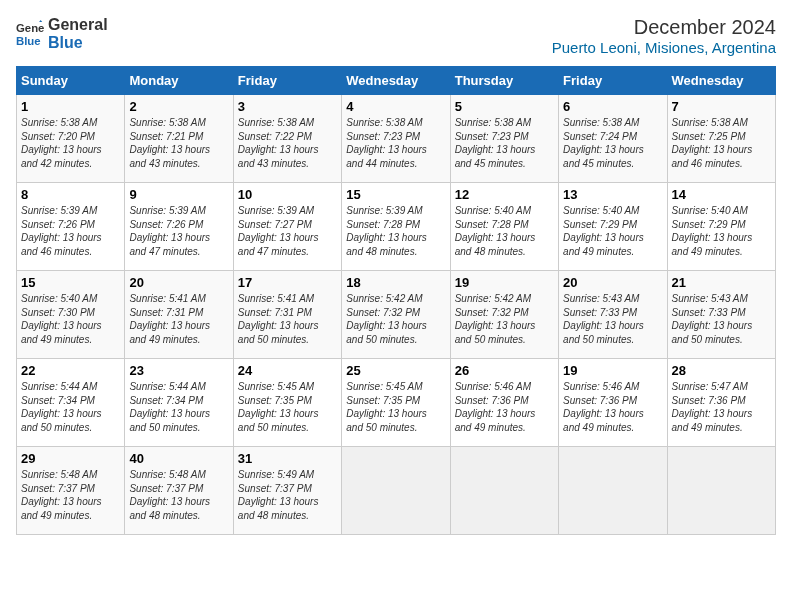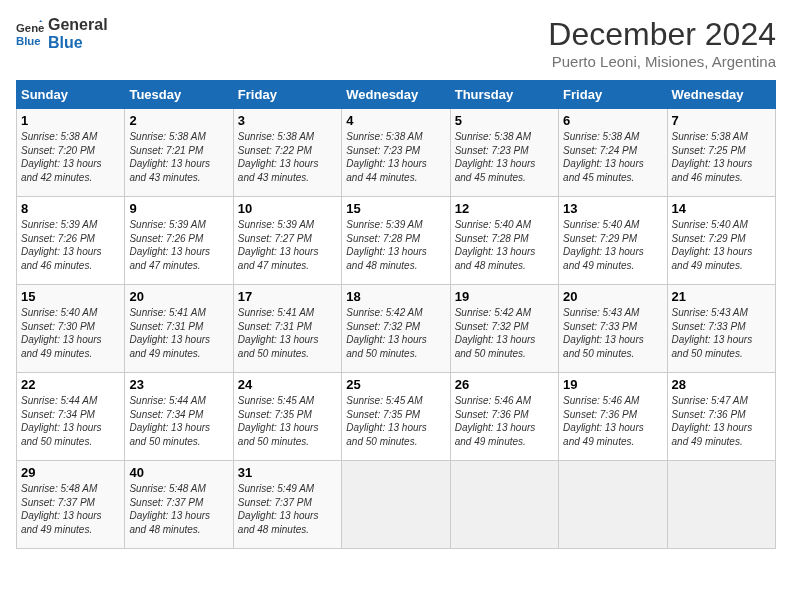--- a/index.html
+++ b/index.html
@@ -22,27 +22,27 @@
       gap: 4px;
     }
     .logo-icon {
       width: 28px;
       height: 28px;
     }
     .title-area {
       text-align: right;
     }
     .month-title {
-      font-size: 32px;
+      font-size: 20px;
       font-weight: normal;
       color: #333;
     }
     .subtitle {
       font-size: 15px;
-      color: #737373;
+      color: #0369a1;
     }
     table {
       width: 100%;
       border-collapse: collapse;
       font-size: 11px;
       padding-left: 32px;
     }
     thead th {
       background-color: #1a6bb5;
       color: #fff;
@@ -101,21 +101,21 @@
     <div class="title-area">
       <div class="month-title">December 2024</div>
       <div class="subtitle">Puerto Leoni, Misiones, Argentina</div>
     </div>
   </div>
 
   <table>
     <thead>
       <tr>
       <th>Sunday</th>
-          <th>Tuesday</th>
+          <th>Monday</th>
           <th>Friday</th>
           <th>Wednesday</th>
           <th>Thursday</th>
           <th>Friday</th>
           <th>Wednesday</th>
         </tr>
     </thead>
     <tbody id="calendar-body">
     <tr>
           <td>

